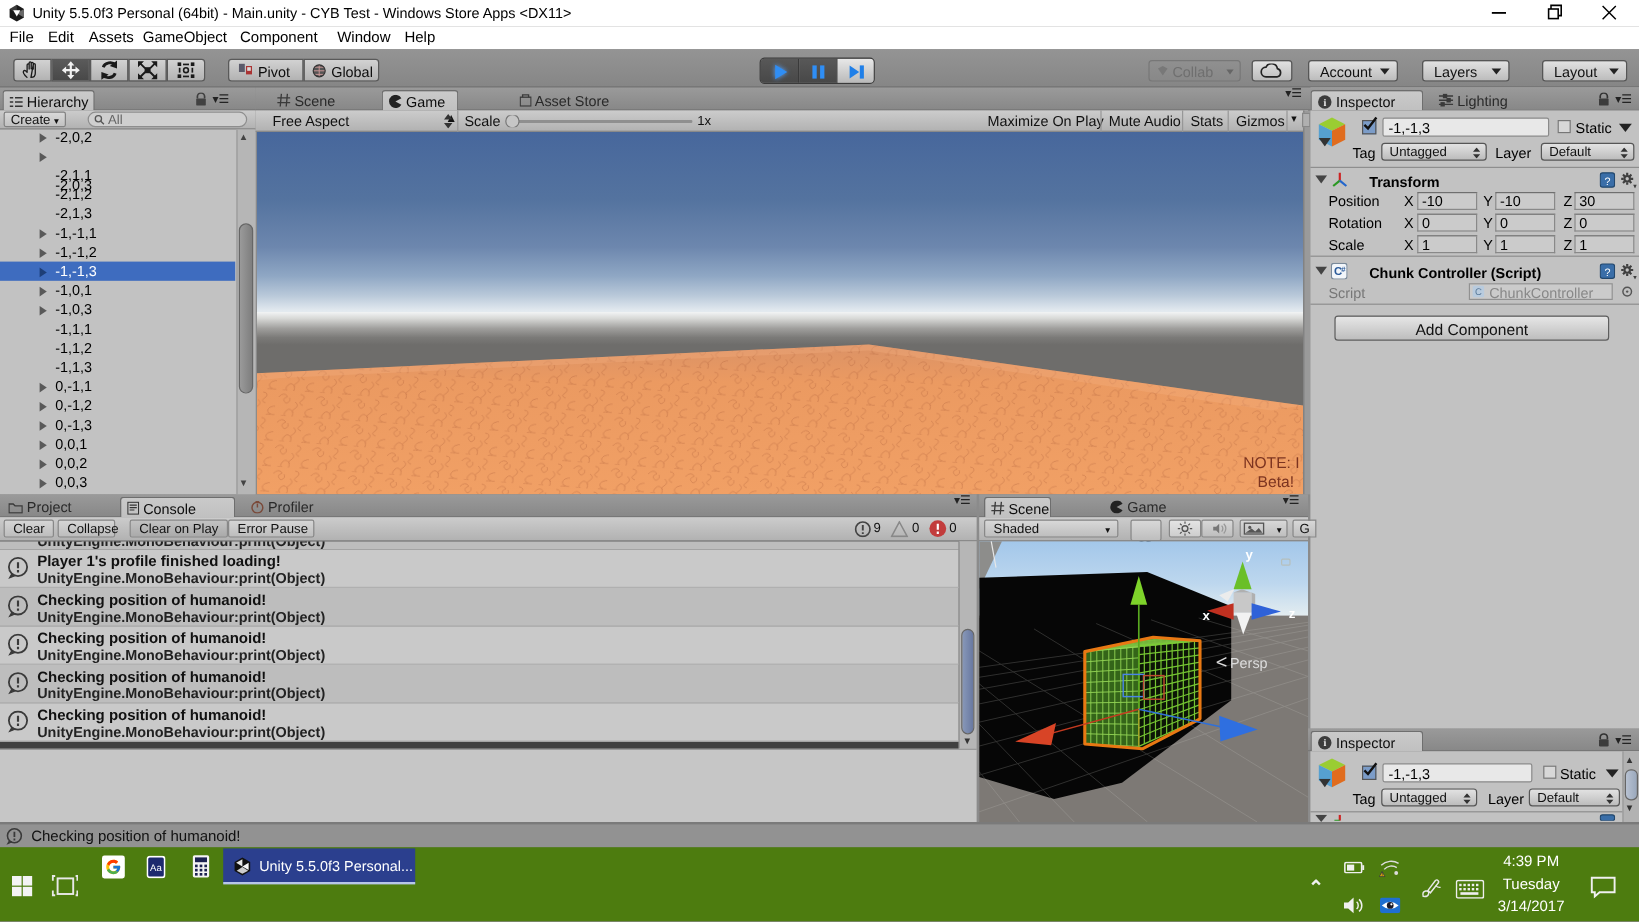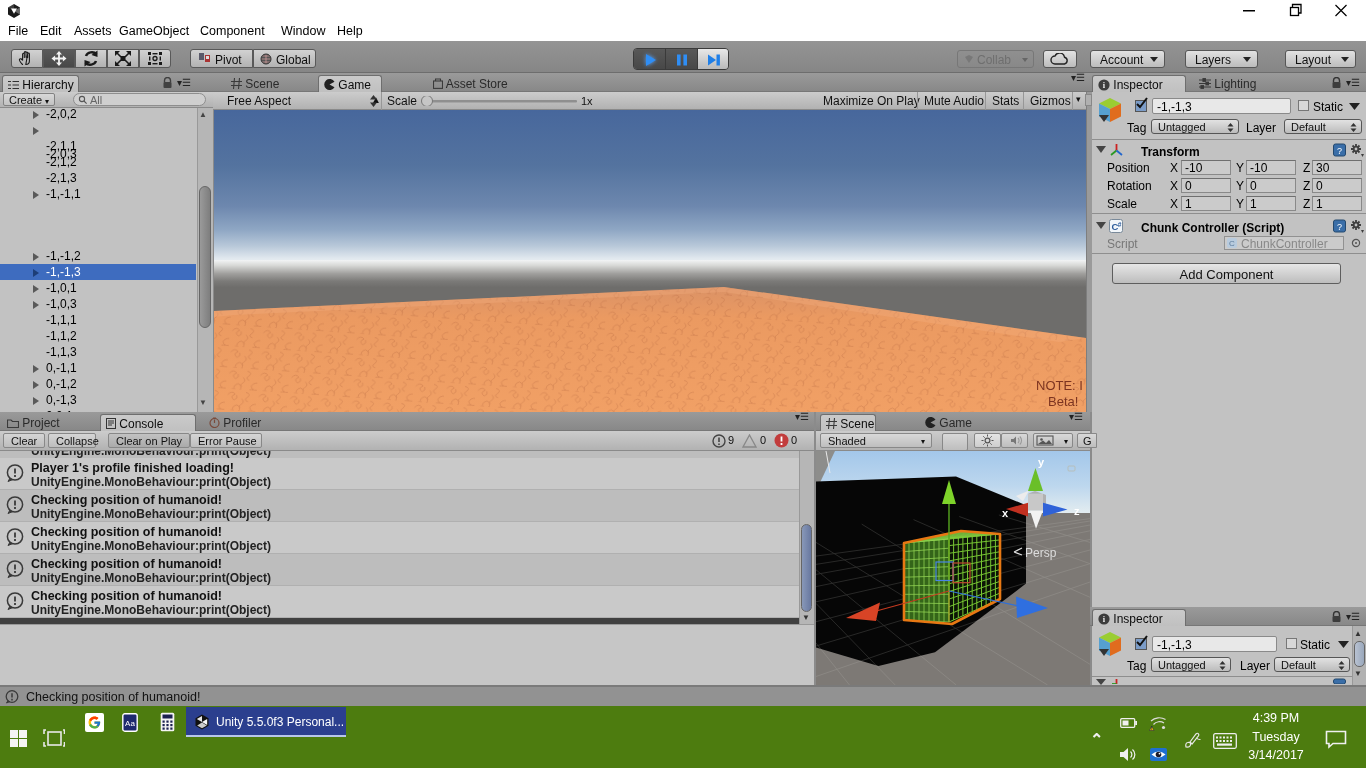--- a/index.html
+++ b/index.html
@@ -30,20 +30,21 @@
 </head>
 <body>
 
 <div id="titlebar" class="abs">
   <svg class="abs" style="left:6px;top:3px" width="16" height="16" viewBox="0 0 16 16">
       <path d="M8 1 L14 4.5 L14 11.5 L8 15 L2 11.5 L2 4.5 Z" fill="#1a1a1a"></path>
       <path d="M8 1 L8 8 L2 4.5 Z" fill="#fff" opacity="0.15"></path>
       <path d="M8 8 L14 4.5 L14 11.5 Z" fill="#fff" opacity="0.35"></path>
       <path d="M5 5.6 L11 5.6 L8 10.8 Z" fill="#ffffff"></path>
     </svg>
+  <span class="ttext">Unity 5.5.0f3 Personal (64bit) - Main.unity - CYB Test - Windows Store Apps &lt;DX11&gt;</span>
   <svg class="abs" style="left:1243px;top:0" width="14" height="22">
       <rect x="0" y="10" width="12" height="1.5" fill="#000"></rect>
     </svg>
   <svg class="abs" style="left:1288px;top:0" width="14" height="22">
       <rect x="2.5" y="7.5" width="8" height="8" fill="none" stroke="#000" stroke-width="1.3"></rect>
       <path d="M4.5 7.5 L4.5 4.5 L13 4.5 L13 13 L10.5 13" fill="none" stroke="#000" stroke-width="1.3"></path>
     </svg>
   <svg class="abs" style="left:1334px;top:0" width="14" height="22">
       <path d="M1.5 5 L12.5 16 M12.5 5 L1.5 16" stroke="#000" stroke-width="1.2"></path>
     </svg>
@@ -200,21 +201,21 @@
     <div style="position:relative;height:16px;line-height:16px;font-size:12px;color:#000;background:transparent;">
       <span style="position:absolute;left:46px;">-2,1,2</span>
     </div>
     <div style="position:relative;height:16px;line-height:16px;font-size:12px;color:#000;background:transparent;">
       <span style="position:absolute;left:46px;">-2,1,3</span>
     </div>
     <div style="position:relative;height:16px;line-height:16px;font-size:12px;color:#000;background:transparent;">
       <span style="position:absolute;left:33px;top:4.5px;width:0;height:0;border-top:4px solid transparent;border-bottom:4px solid transparent;border-left:6px solid #595959;"></span>
       <span style="position:absolute;left:46px;">-1,-1,1</span>
     </div>
-    <div style="position:relative;height:16px;line-height:16px;font-size:12px;color:#000;background:transparent;margin-top:46px;">
+    <div style="position:relative;height:16px;line-height:16px;font-size:12px;color:#000;background:transparent;">
       <span style="position:absolute;left:33px;top:4.5px;width:0;height:0;border-top:4px solid transparent;border-bottom:4px solid transparent;border-left:6px solid #595959;"></span>
       <span style="position:absolute;left:46px;">-1,-1,2</span>
     </div>
     <div style="position:relative;height:16px;line-height:16px;font-size:12px;color:#fff;background:#3e6cbf;">
       <span style="position:absolute;left:33px;top:4.5px;width:0;height:0;border-top:4px solid transparent;border-bottom:4px solid transparent;border-left:6px solid #1d3e77;"></span>
       <span style="position:absolute;left:46px;">-1,-1,3</span>
     </div>
     <div style="position:relative;height:16px;line-height:16px;font-size:12px;color:#000;background:transparent;">
       <span style="position:absolute;left:33px;top:4.5px;width:0;height:0;border-top:4px solid transparent;border-bottom:4px solid transparent;border-left:6px solid #595959;"></span>
       <span style="position:absolute;left:46px;">-1,0,1</span>

